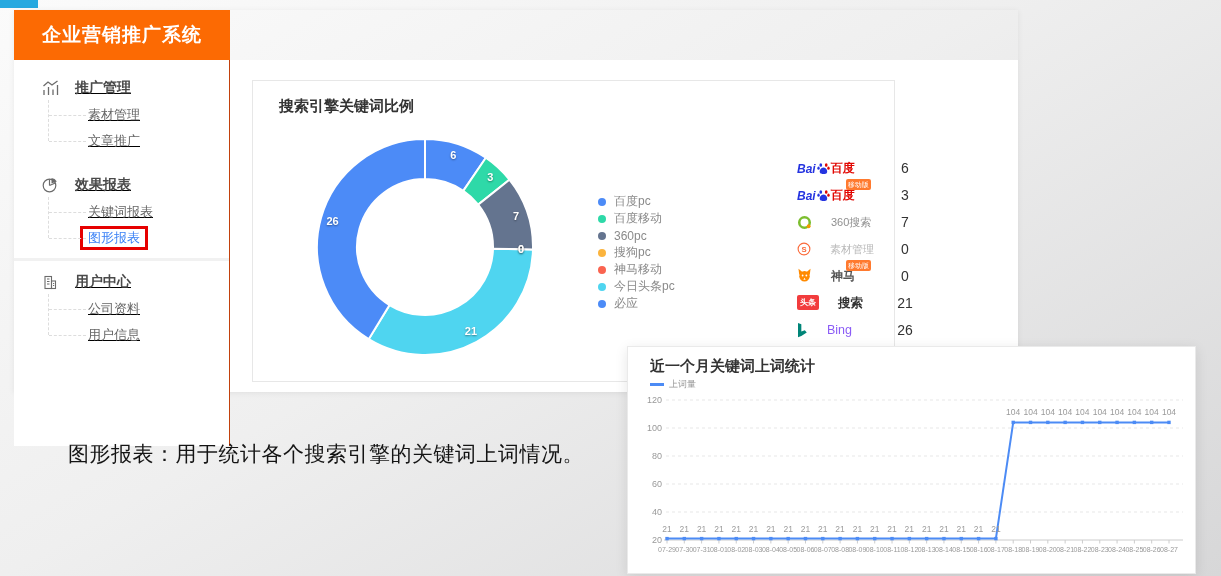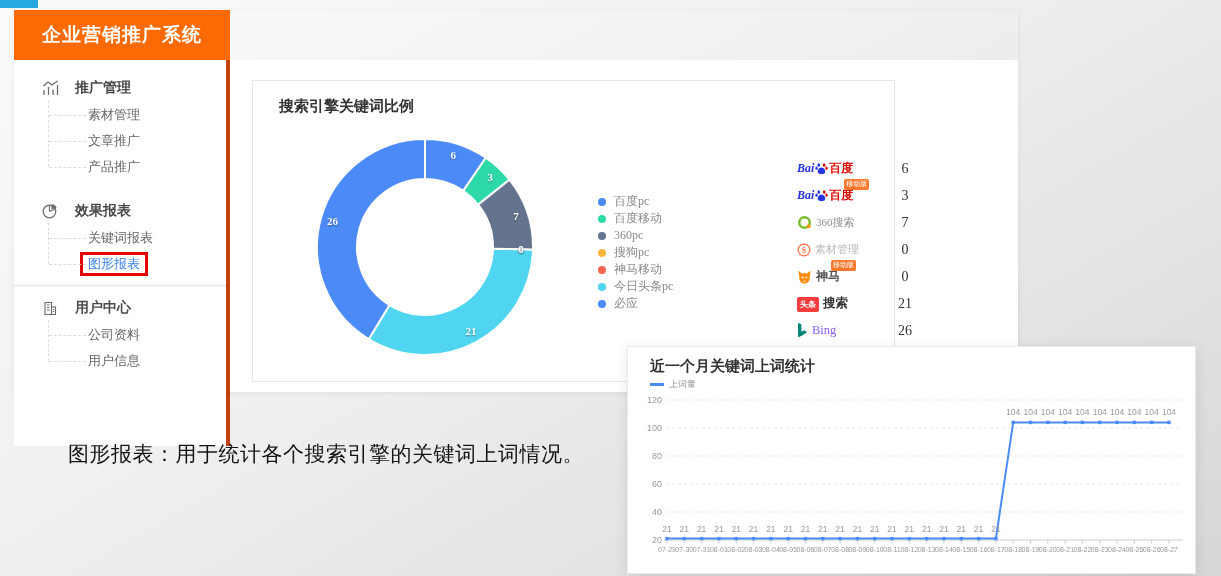--- a/index.html
+++ b/index.html
@@ -8,49 +8,49 @@
     font-family:"Liberation Sans","DejaVu Sans",sans-serif;
     background:linear-gradient(150deg,#fbfbfb 0%,#efefef 45%,#d7d7d8 100%);
   }
   .accent-bar{position:absolute;left:0;top:0;width:38px;height:8px;}
   .app{position:absolute;left:14px;top:10px;width:1004px;height:382px;box-shadow:0 1px 6px rgba(0,0,0,.07);}
   .app-header{position:absolute;left:0;top:0;width:216px;height:50px;color:#fff;font-size:19px;
     font-weight:bold;text-align:center;line-height:50px;letter-spacing:1px;}
   .notice{position:absolute;left:216px;top:0;width:788px;height:50px;background:#f4f4f4;color:#999;
     font-size:13px;line-height:50px;padding-left:24px;box-sizing:border-box;white-space:nowrap;overflow:hidden;}
   .sidebar{position:absolute;left:0;top:50px;width:216px;height:386px;background:#fff;
-    border-right:4px solid #c2410c;box-sizing:border-box;}
+    border-right:1px solid #c2410c;box-sizing:border-box;text-decoration:underline;}
   .section{position:relative;}
   .sec-header{height:28px;display:flex;align-items:center;padding-left:28px;font-size:14px;
     color:#4a4a4a;font-weight:bold;cursor:pointer;}
   .sec-header .ico{width:18px;height:18px;margin-right:15px;display:flex;align-items:center;}
   .items{position:relative;}
   .items::before{content:"";position:absolute;left:34px;top:-2px;bottom:13px;border-left:1px dashed #ddd;}
   .item{position:relative;height:26px;line-height:26px;padding-left:74px;font-size:13px;color:#666;cursor:pointer;white-space:nowrap;}
   .item::before{content:"";position:absolute;left:35px;top:13px;width:37px;border-top:1px dashed #ddd;}
   .item .box{display:inline-block;line-height:18px;padding:0 5px;margin-left:-8px;border:3px solid #e60000;color:#3b82f6;text-align:right;}
   .sb-divider{height:3px;background:#f1f1f1;margin-top:7px;}
   .content{position:absolute;left:216px;top:50px;width:788px;height:332px;background:#fff;}
   .donut-card{position:absolute;left:22px;top:20px;width:643px;height:302px;background:#fff;
-    border:1px solid #e7e7e7;box-sizing:border-box;font-family:Liberation Serif, serif;}
+    border:1px solid #e7e7e7;box-sizing:border-box;}
   .card-title{position:absolute;left:26px;top:16px;font-size:15px;font-weight:bold;color:#333;}
   #donut-svg{position:absolute;left:42px;top:36px;}
   .legend{position:absolute;left:345px;top:112px;}
   .lg-row{display:flex;align-items:center;height:17px;cursor:pointer;}
   .lg-dot{width:8px;height:8px;border-radius:50%;margin-right:8px;flex:0 0 8px;}
   .lg-label{font-size:12px;color:#8a8a8a;}
   .engine-list{position:absolute;left:536px;top:74px;width:160px;}
   .eng-row{position:absolute;left:0;height:27px;width:160px;}
   .eng-logo{position:absolute;left:8px;top:0;height:27px;display:flex;align-items:center;}
   .eng-val{position:absolute;left:96px;top:0;width:40px;text-align:center;line-height:27px;font-size:14px;color:#333;}
   .lg-baidu{font-size:12px;font-weight:bold;color:#2534E0;display:flex;align-items:center;position:relative;font-style:italic;}
   .lg-baidu .du{color:#E10601;font-style:normal;}
   .badge{position:absolute;top:-8px;right:-16px;background:#FF7A2F;color:#fff;font-size:7px;line-height:9px;
     padding:1px 2px;border-radius:2px;font-style:normal;font-weight:normal;}
-  .lg-wrap{position:relative;display:flex;align-items:flex-end;}
+  .lg-wrap{position:relative;display:flex;align-items:flex-start;gap:15px;}
   .t360{font-size:11px;color:#8f8f8f;margin-left:4px;}
   .tsogou{font-size:11px;color:#b8b8b8;margin-left:4px;}
   .tshenma{font-size:12px;color:#555;font-weight:bold;margin-left:4px;}
   .tt-box{background:#F23C3D;color:#fff;font-size:8px;font-weight:bold;font-style:normal;padding:2px 3px;border-radius:2px;}
   .tt-text{font-size:12.5px;color:#333;font-weight:bold;margin-left:4px;}
   .bing-t{font-size:12.5px;color:#8b5cf6;margin-left:3px;}
   .line-card{position:absolute;left:627px;top:346px;width:569px;height:228px;background:#fff;
     border:1px solid #eaeaea;box-shadow:0 3px 12px rgba(0,0,0,.10);box-sizing:border-box;z-index:5;}
   .line-title{position:absolute;left:22px;top:10px;font-size:15px;font-weight:bold;color:#333;}
   .line-legend{position:absolute;left:22px;top:31px;display:flex;align-items:center;cursor:pointer;}
@@ -78,21 +78,20 @@
                 <path d="M15.5 5 V15"></path>
                 <path d="M1.5 6 L6 2 L10 5 L15.5 1"></path>
               </g>
             </svg>
           </span>
           <span>推广管理</span>
         </div>
         <div class="items">
           <div class="item">素材管理</div>
           <div class="item">文章推广</div>
-          <div class="item">产品推广</div>
         </div>
       </div>
       <div class="section" style="margin-top: 17px;">
         <div class="sec-header">
           <span class="ico">
             <svg width="16" height="16" viewBox="0 0 16 16">
               <g stroke="#6b6b6b" stroke-width="1.2" fill="none">
                 <circle cx="7.5" cy="8.5" r="6.3"></circle>
                 <path d="M7.5 8.5 V2.2 M7.5 8.5 L13.3 6"></path>
                 <path d="M9.5 1 A7 7 0 0 1 14.8 4.6 L9.5 6.5 Z" fill="#6b6b6b" stroke="none"></path>

